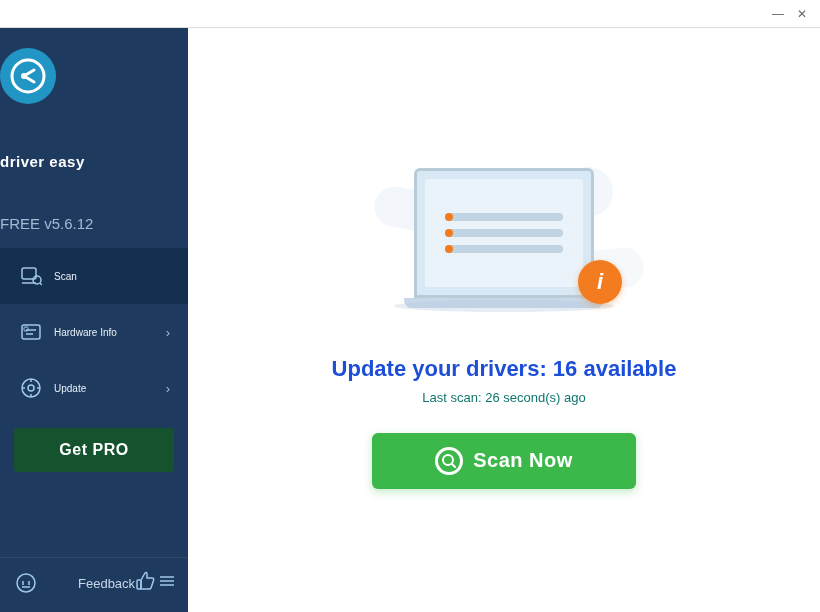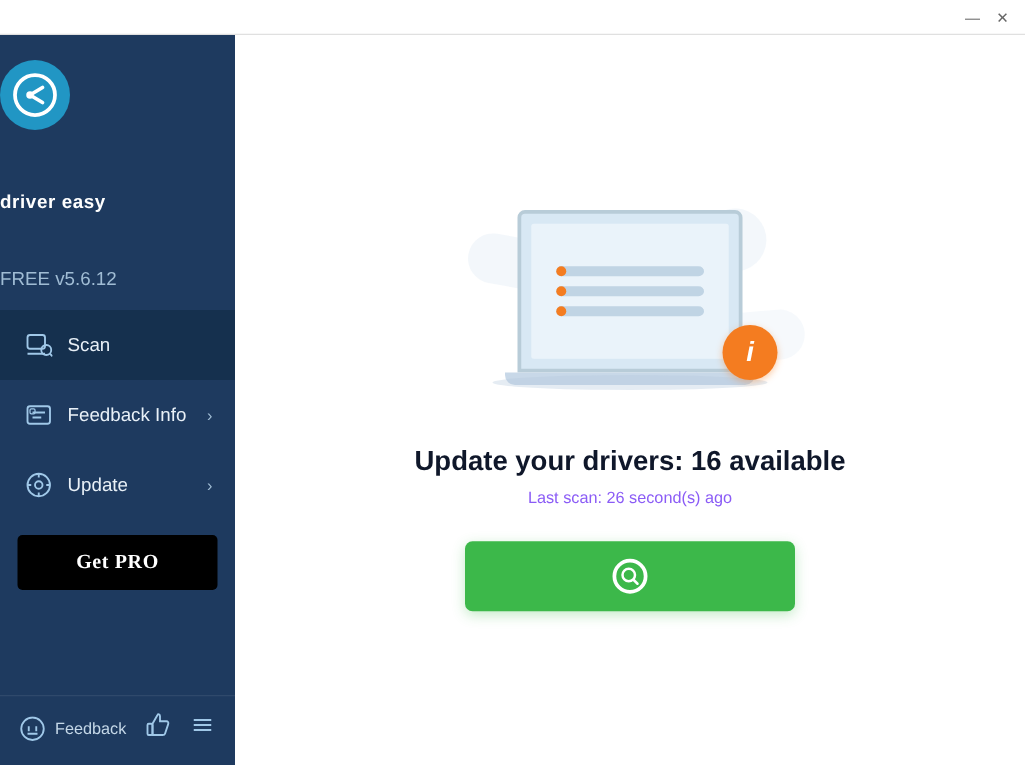--- a/index.html
+++ b/index.html
@@ -121,41 +121,40 @@
       height: 26px;
       margin-right: 10px;
       display: flex;
       align-items: center;
       justify-content: center;
       flex-shrink: 0;
     }
 
     .nav-item .nav-label {
       flex: 1;
-      font-size: 15px;
+      font-size: 10px;
       color: #e8f0f7;
     }
 
     .nav-item .nav-arrow {
       font-size: 13px;
       color: #a0bcd4;
     }
 
     .get-pro-btn {
       margin: 12px 14px;
-      background: #000000;
+      background: #14532d;
       color: #fff;
       border: none;
       border-radius: 4px;
       height: 44px;
       font-size: 16px;
       font-weight: bold;
       cursor: pointer;
       letter-spacing: 0.5px;
-      font-family: Liberation Serif, serif;
     }
 
     .sidebar-bottom {
       margin-top: auto;
       display: flex;
       align-items: center;
       justify-content: space-between;
       padding: 12px 16px 16px 16px;
       border-top: 1px solid rgba(255,255,255,0.08);
     }
@@ -163,20 +162,21 @@
     .feedback-area {
       display: flex;
       align-items: center;
       gap: 8px;
       cursor: pointer;
     }
 
     .feedback-label {
       color: #c5d8e8;
       font-size: 13px;
+      margin-left: 34px;
     }
 
     
     .content {
       flex: 1;
       display: flex;
       flex-direction: column;
       align-items: center;
       justify-content: center;
       background: #fff;
@@ -314,27 +314,27 @@
       bottom: 40px;
       right: -10px;
       border-radius: 30px;
       transform: rotate(-5deg);
       opacity: 0.4;
     }
 
     .main-title {
       font-size: 22px;
       font-weight: 700;
-      color: #0f172a;
+      color: #1d4ed8;
       margin-bottom: 8px;
     }
 
     .main-subtitle {
       font-size: 13px;
-      color: #8b5cf6;
+      color: #0f766e;
       margin-bottom: 28px;
       text-align: center;
     }
 
     .scan-now-btn {
       display: flex;
       align-items: center;
       justify-content: center;
       gap: 10px;
       background: #3cb84a;
@@ -404,21 +404,21 @@
 
       <div class="nav-item">
         <div class="nav-icon">
           <svg width="22" height="22" viewBox="0 0 22 22" fill="none">
             <rect x="2" y="4" width="18" height="14" rx="2" stroke="#a0c8e8" stroke-width="1.5" fill="none"></rect>
             <line x1="6" y1="9" x2="16" y2="9" stroke="#a0c8e8" stroke-width="1.5"></line>
             <line x1="6" y1="13" x2="13" y2="13" stroke="#a0c8e8" stroke-width="1.5"></line>
             <rect x="4" y="6" width="4" height="4" rx="1" stroke="#a0c8e8" stroke-width="1" fill="none"></rect>
           </svg>
         </div>
-        <span class="nav-label">Feedback Info</span>
+        <span class="nav-label">Hardware Info</span>
         <span class="nav-arrow">›</span>
       </div>
 
       <div class="nav-item">
         <div class="nav-icon">
           <svg width="22" height="22" viewBox="0 0 22 22" fill="none">
             <circle cx="11" cy="11" r="9" stroke="#a0c8e8" stroke-width="1.5" fill="none"></circle>
             <circle cx="11" cy="11" r="3" stroke="#a0c8e8" stroke-width="1.5" fill="none"></circle>
             <line x1="11" y1="2" x2="11" y2="5" stroke="#a0c8e8" stroke-width="1.5"></line>
             <line x1="11" y1="17" x2="11" y2="20" stroke="#a0c8e8" stroke-width="1.5"></line>
@@ -490,17 +490,18 @@
       <div class="main-title">Update your drivers: 16 available</div>
       <div class="main-subtitle">Last scan: 26 second(s) ago</div>
 
       <button class="scan-now-btn">
         <div class="scan-icon-circle">
           <svg width="16" height="16" viewBox="0 0 16 16" fill="none">
             <circle cx="7" cy="7" r="5" stroke="white" stroke-width="2" fill="none"></circle>
             <line x1="11" y1="11" x2="14" y2="14" stroke="white" stroke-width="2" stroke-linecap="round"></line>
           </svg>
         </div>
+        <span>Scan Now</span>
       </button>
 
     </div>
   </div>
 </div>
 
 </body></html>

